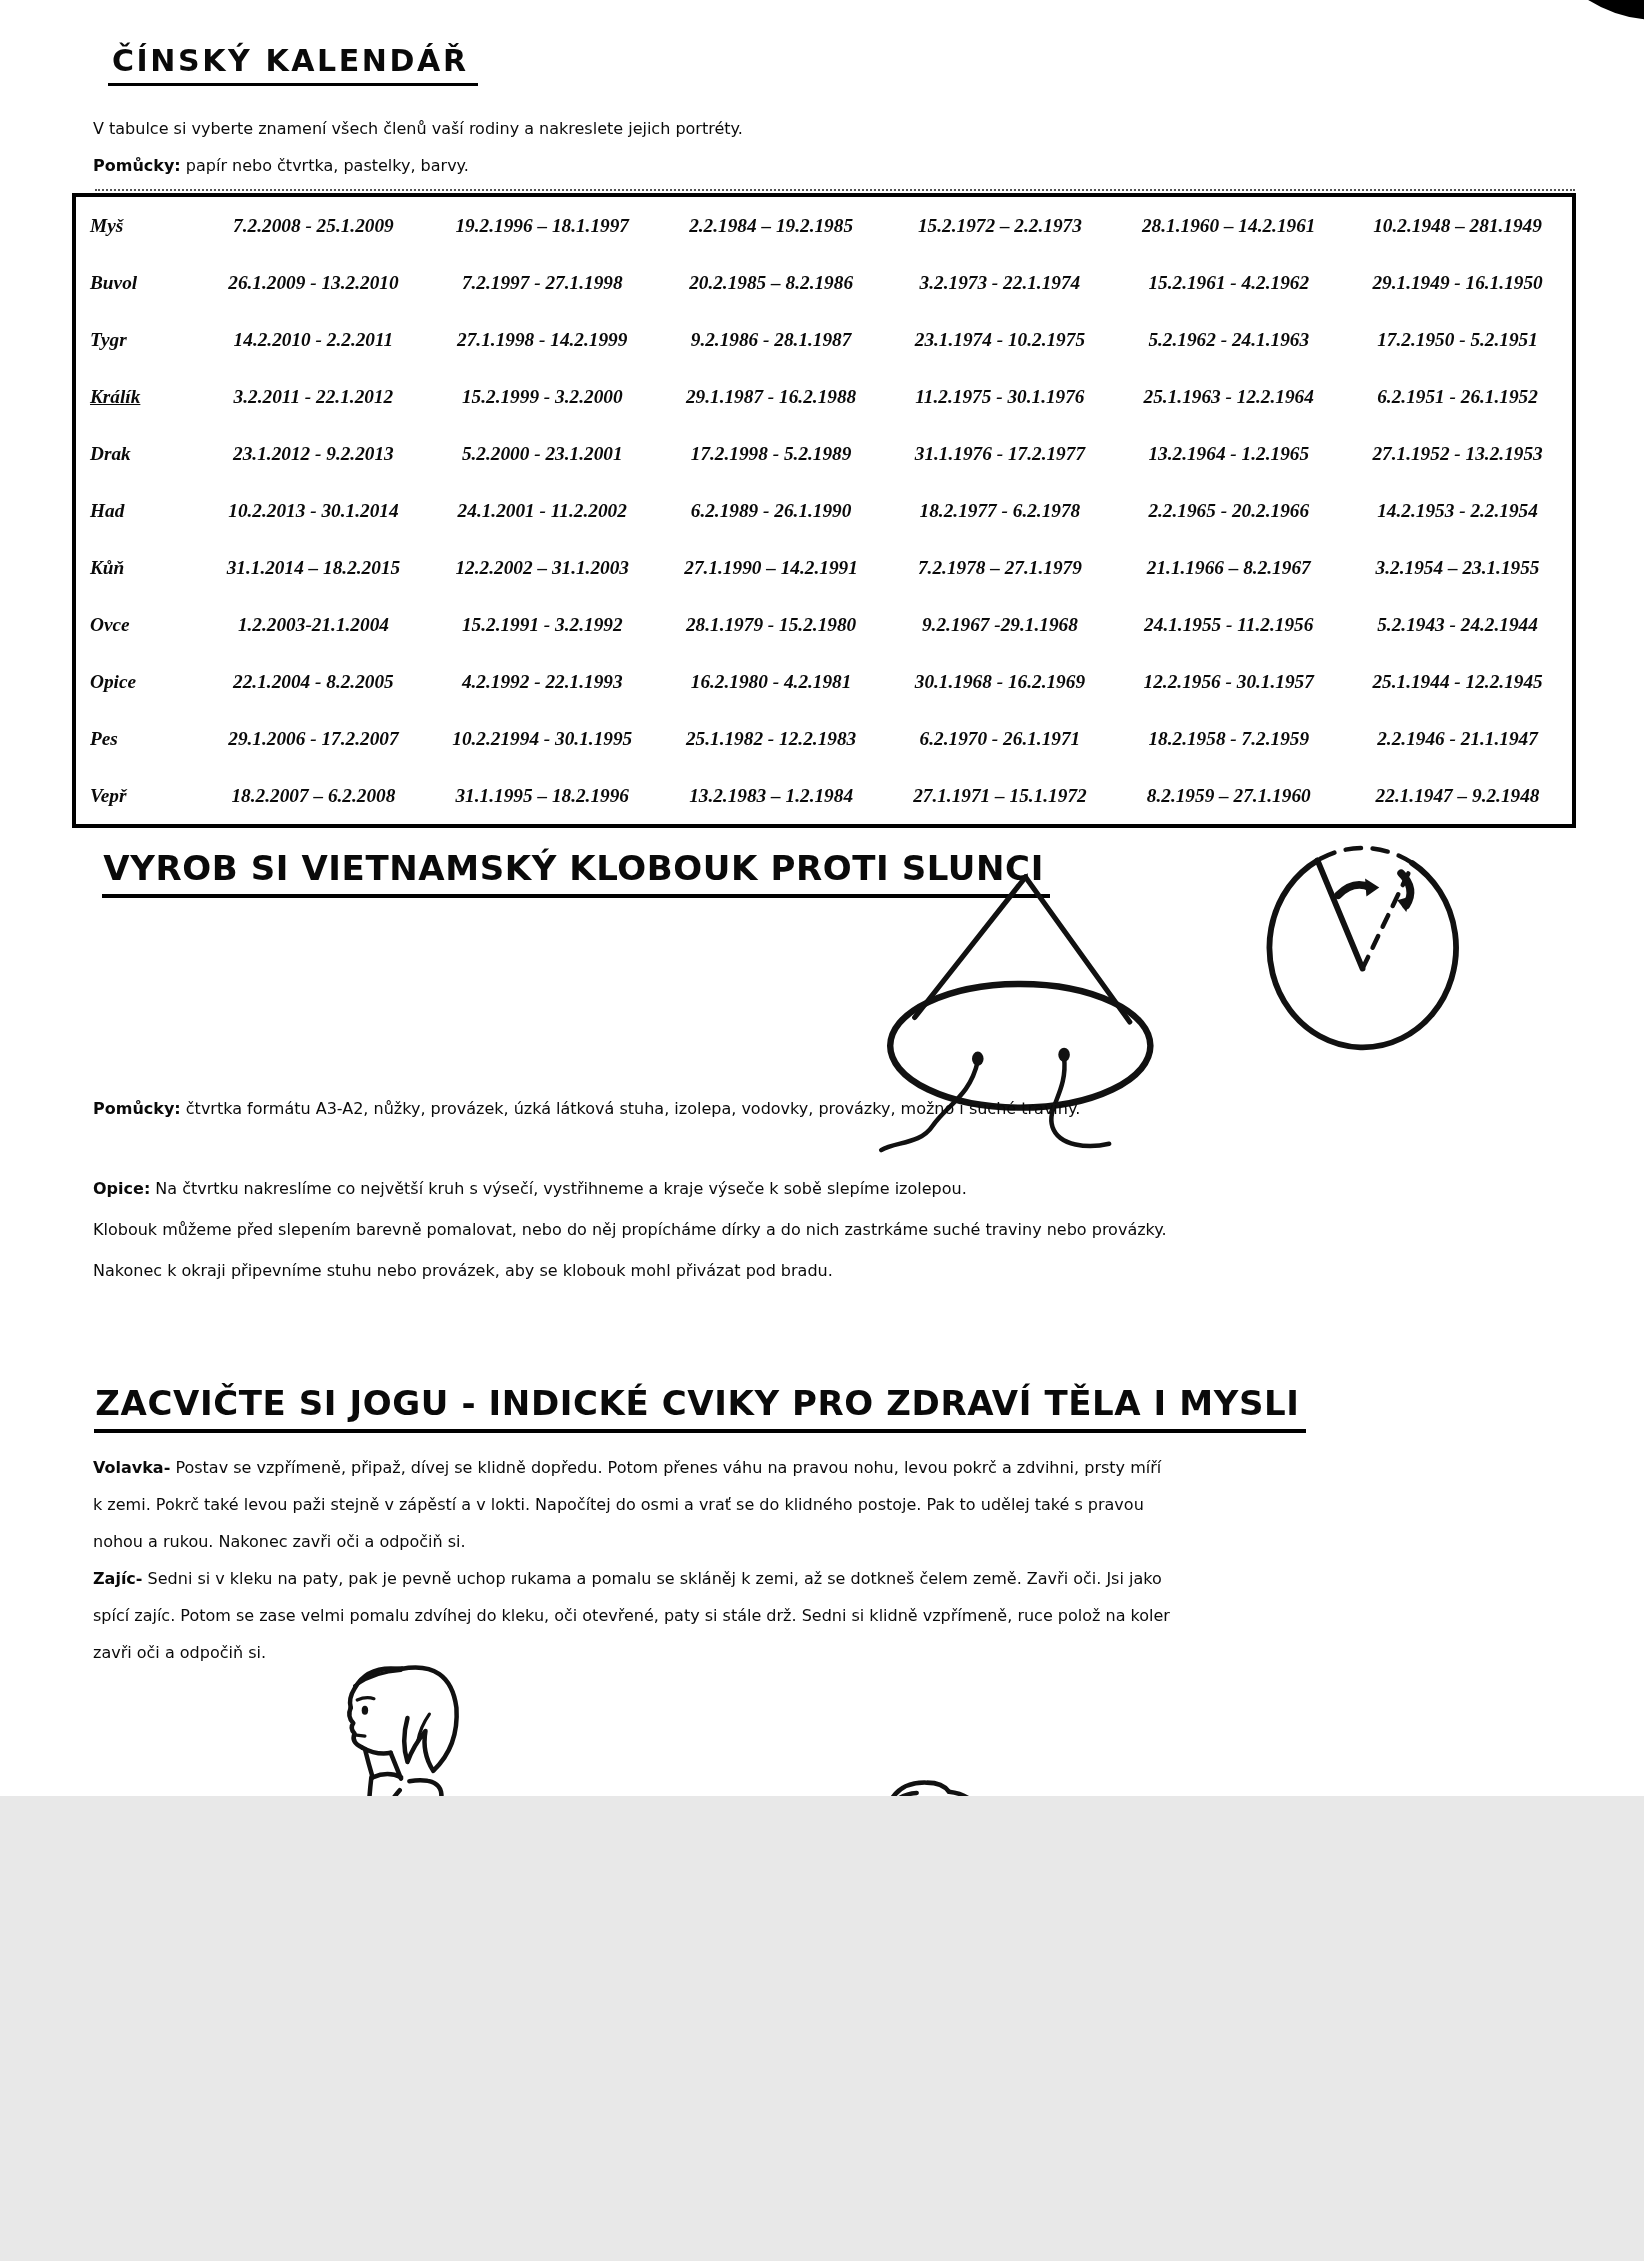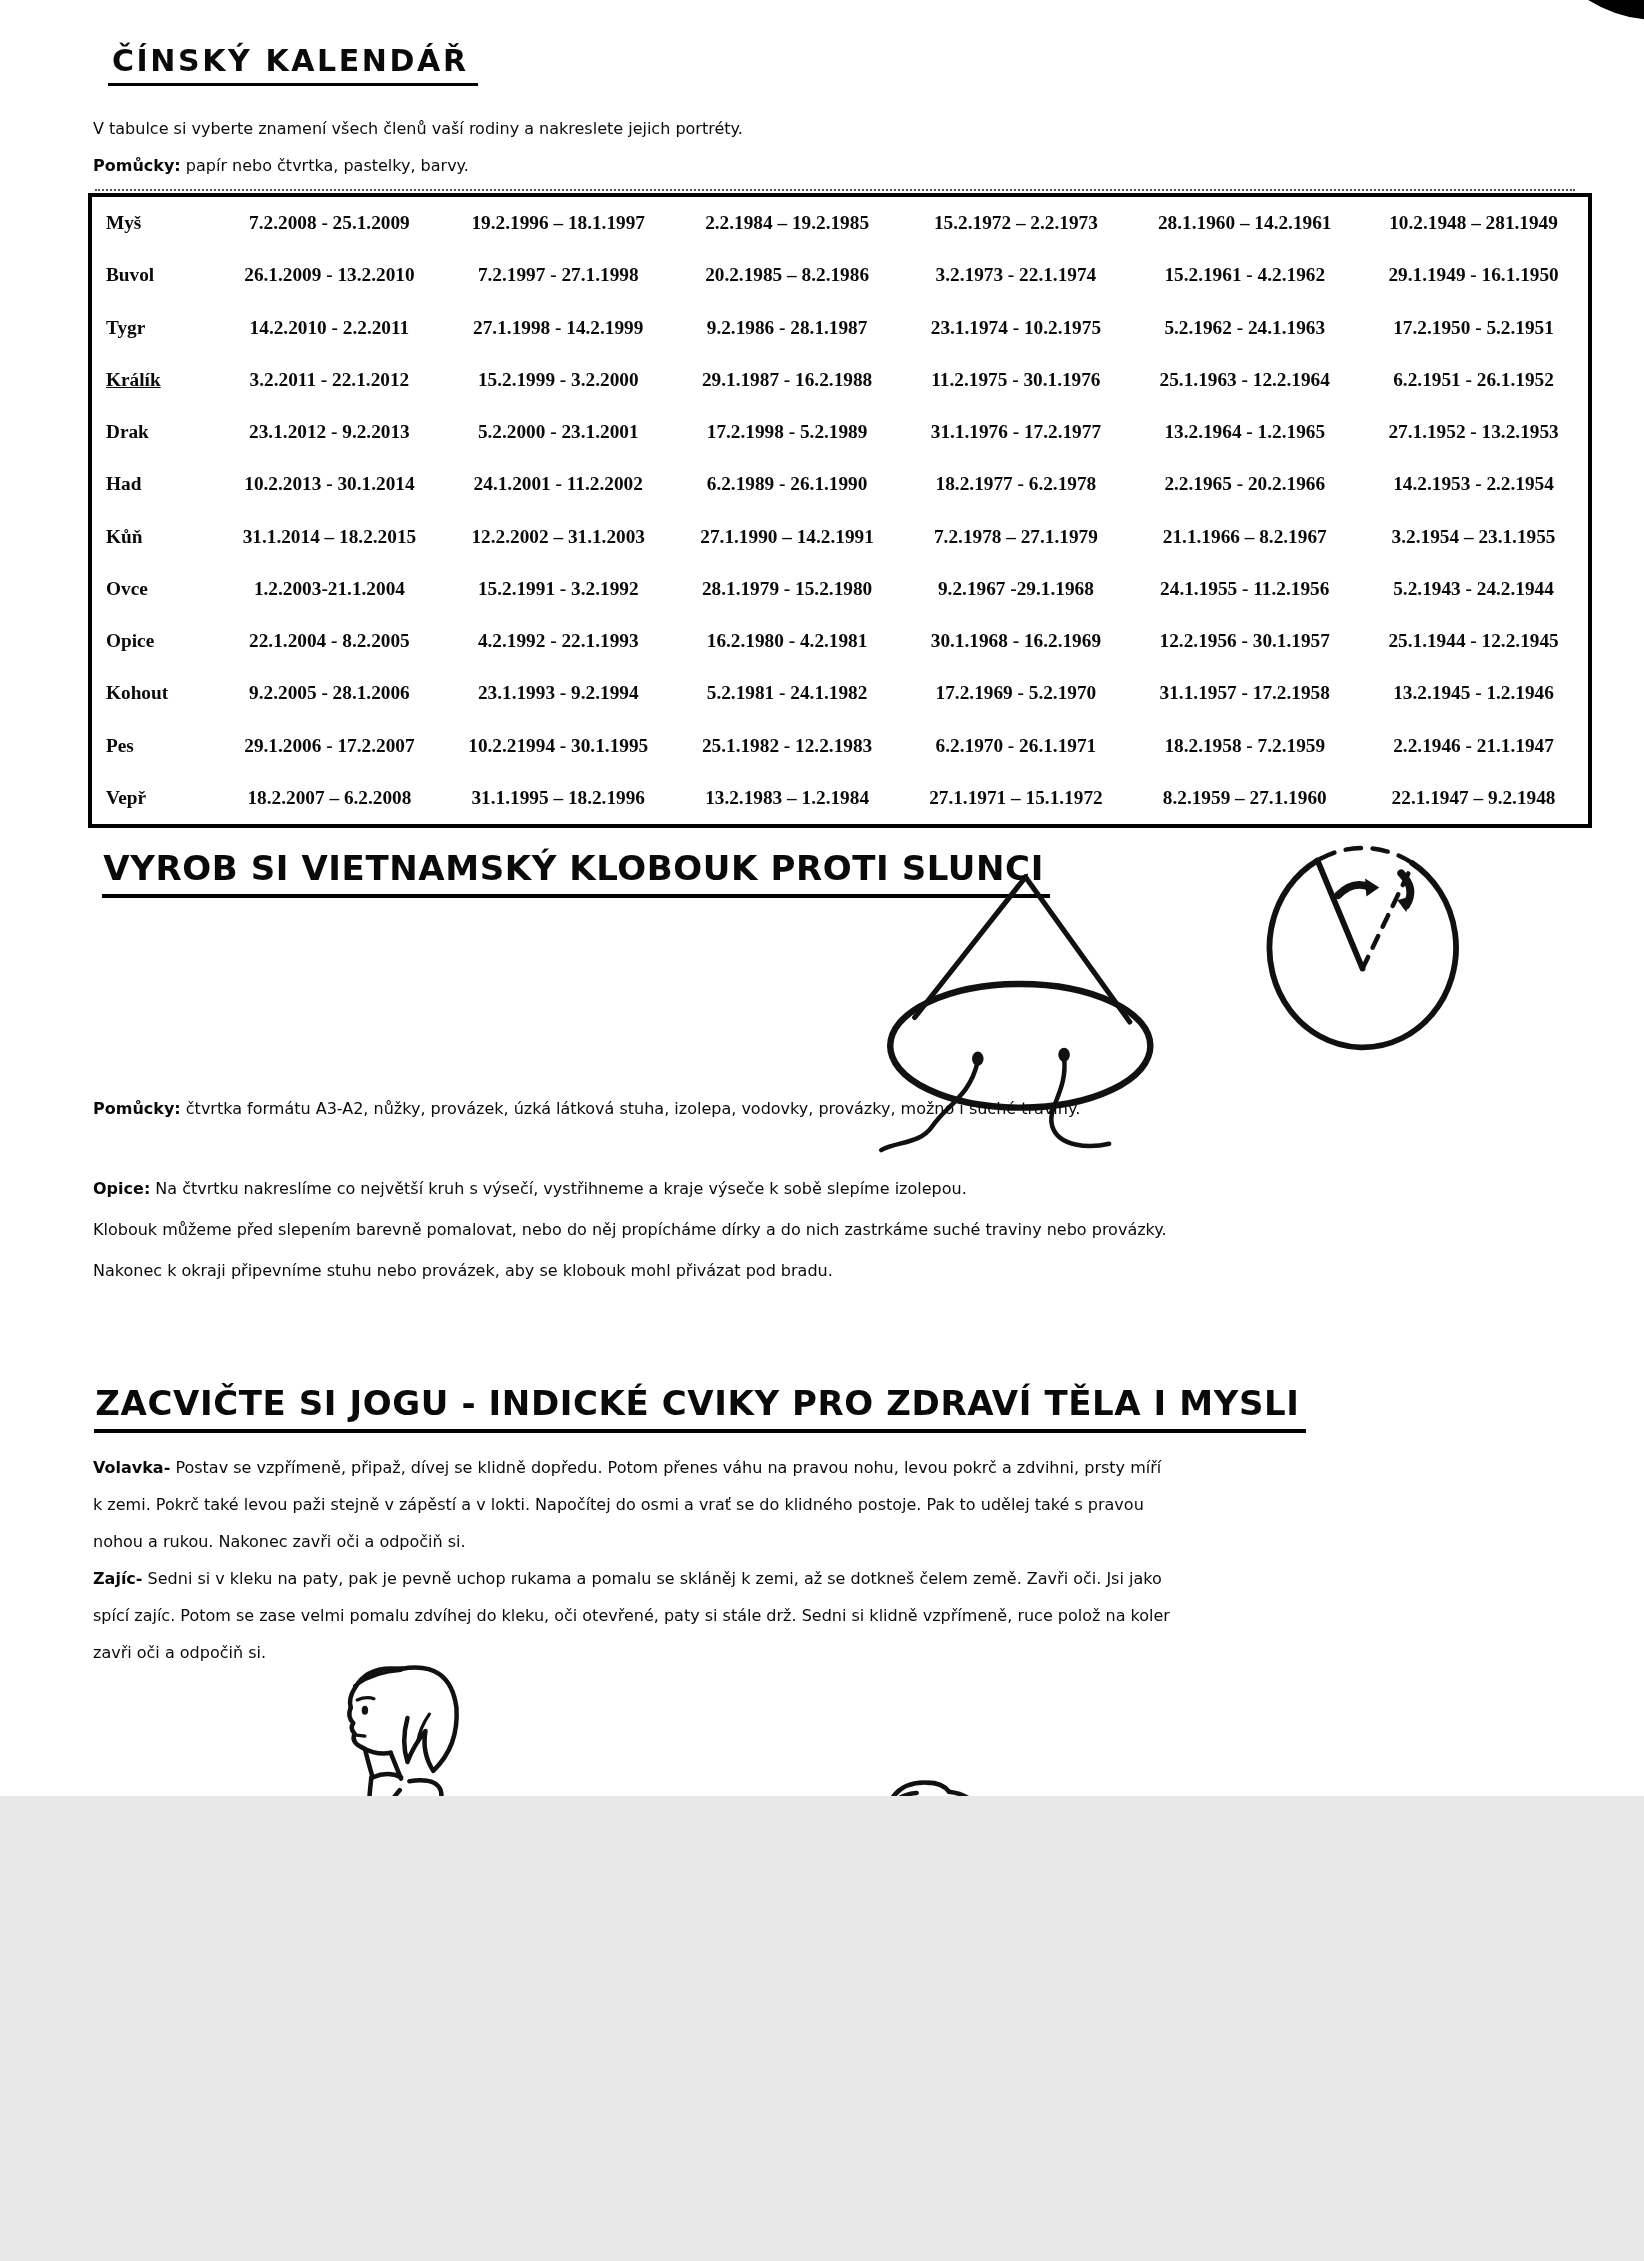--- a/index.html
+++ b/index.html
@@ -14,24 +14,24 @@
       border-bottom:3.9px solid #000;padding:0 9px 5.2px 3.9px;display:inline-block;}
   .h2{font-size:34px;font-weight:bold;letter-spacing:0.6px;
       border-bottom:4.5px solid #000;padding:0 6.4px 6.4px 1.3px;display:inline-block;}
   
   .txt{font-size:16px;line-height:37px;}
   .plines div{white-space:nowrap;}
   b.lead{font-weight:bold;}
   .dotline{border-top:2.6px dotted #555;height:0;}
   
   .cal-table{
-    position:absolute;left:88px;top:193px;width:1504px;height:635px;
+    position:absolute;left:72px;top:193px;width:1504px;height:635px;
     border:4.5px solid #000;box-sizing:border-box;
     display:flex;flex-direction:column;justify-content:space-around;
-    font-family:"Liberation Serif",serif;font-weight:bold;font-size:19.3px;
+    font-family:"Liberation Serif",serif;font-weight:bold;font-size:19.3px;font-style:italic;
   }
   .cal-row{display:flex;align-items:center;}
   .cal-animal{width:123px;padding-left:14px;box-sizing:border-box;}
   .cal-animal.u{text-decoration:underline;}
   .cal-cell{flex:1;text-align:center;white-space:nowrap;}
   svg{display:block;}
   .ink{stroke:#111;fill:none;stroke-linecap:round;stroke-linejoin:round;}
 </style>
 </head>
 <body>
@@ -126,29 +126,20 @@
       <div class="cal-cell">5.2.1943 - 24.2.1944</div>
     </div>
       <div class="cal-row">
       <div class="cal-animal">Opice</div>
       <div class="cal-cell">22.1.2004 - 8.2.2005</div>
       <div class="cal-cell">4.2.1992 - 22.1.1993</div>
       <div class="cal-cell">16.2.1980 - 4.2.1981</div>
       <div class="cal-cell">30.1.1968 - 16.2.1969</div>
       <div class="cal-cell">12.2.1956 - 30.1.1957</div>
       <div class="cal-cell">25.1.1944 - 12.2.1945</div>
-    </div>
-      <div class="cal-row">
-      <div class="cal-animal">Kohout</div>
-      <div class="cal-cell">9.2.2005 - 28.1.2006</div>
-      <div class="cal-cell">23.1.1993 - 9.2.1994</div>
-      <div class="cal-cell">5.2.1981 - 24.1.1982</div>
-      <div class="cal-cell">17.2.1969 - 5.2.1970</div>
-      <div class="cal-cell">31.1.1957 - 17.2.1958</div>
-      <div class="cal-cell">13.2.1945 - 1.2.1946</div>
     </div>
       <div class="cal-row">
       <div class="cal-animal">Pes</div>
       <div class="cal-cell">29.1.2006 - 17.2.2007</div>
       <div class="cal-cell">10.2.21994 - 30.1.1995</div>
       <div class="cal-cell">25.1.1982 - 12.2.1983</div>
       <div class="cal-cell">6.2.1970 - 26.1.1971</div>
       <div class="cal-cell">18.2.1958 - 7.2.1959</div>
       <div class="cal-cell">2.2.1946 - 21.1.1947</div>
     </div>

